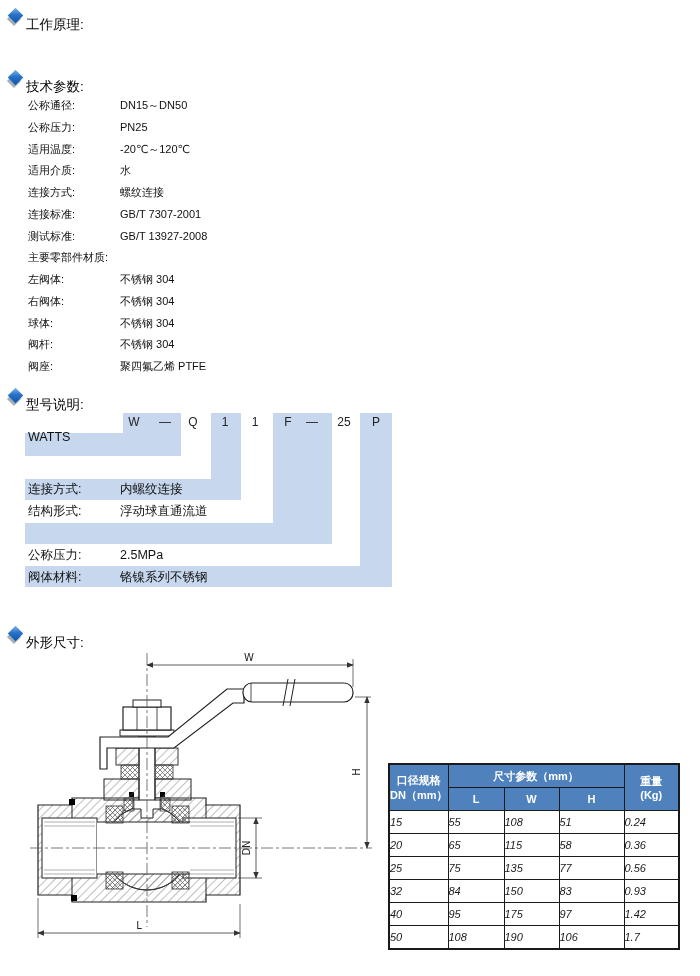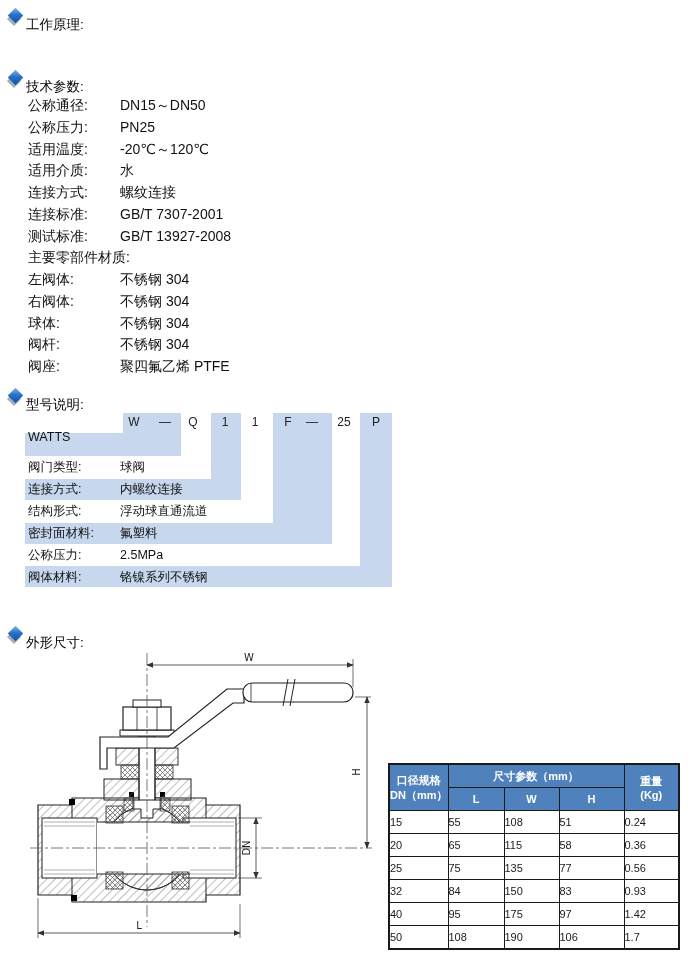--- a/index.html
+++ b/index.html
@@ -8,34 +8,34 @@
   
   .sec-heading{position:absolute;left:0;height:20px;}
   .h-text{position:absolute;left:26px;top:8px;font-size:13.5px;font-weight:normal;color:#000;white-space:nowrap;}
   .diamond{position:absolute;left:8px;top:1px;width:17px;height:17px;}
   .d-sh{position:absolute;left:1px;top:5px;width:10px;height:10px;transform:rotate(45deg);background:#a8adb3;}
   .d-face{position:absolute;left:2px;top:1px;width:11px;height:11px;transform:rotate(45deg);
           background:linear-gradient(135deg,#7db6ea 0%,#2a72c8 45%,#0c55ad 100%);}
   .body-text{position:absolute;left:38px;top:30px;width:630px;font-size:12.5px;line-height:17px;color:#111;}
   
   .params{position:absolute;left:0;top:95px;width:420px;}
-  .prow{position:absolute;left:28px;width:380px;height:20px;font-size:14px;line-height:20px;white-space:nowrap;}
+  .prow{position:absolute;left:28px;width:380px;height:20px;font-size:11px;line-height:20px;white-space:nowrap;}
   .pvalue{position:absolute;left:92px;top:0;white-space:nowrap;}
   
   .model{position:absolute;left:0;top:410px;width:400px;height:182px;}
   .mshade{position:absolute;background:#c6d7ee;}
   .mcode{position:absolute;top:4px;width:26px;height:16px;line-height:16px;font-size:12px;text-align:center;color:#222;}
   .mrow{position:absolute;left:28px;width:360px;height:20px;font-size:12.5px;line-height:20px;white-space:nowrap;}
   .mvalue{position:absolute;left:92px;top:0;white-space:nowrap;}
   
   .dim-table{position:absolute;left:388px;top:763px;border-collapse:collapse;table-layout:fixed;
              border:2px solid #1a1a1a;font-size:11px;}
   .dim-table th,.dim-table td{border:1px solid #1a1a1a;vertical-align:middle;padding:0;}
   .dim-table th{background:#4f81bd;color:#ffffff;font-weight:bold;height:22px;}
-  .dim-table td{height:22px;color:#1a1a1a;background:#fff;}
+  .dim-table td{height:22px;color:#1a1a1a;background:#fff;font-style:italic;}
   
   .drawing{position:absolute;left:0;top:645px;width:400px;height:331px;}
   svg text{font-family:"DejaVu Sans","Liberation Sans",sans-serif;font-size:10px;fill:#222;}
 </style>
 </head>
 <body>
 
 <div class="page">
 
   <div class="sec-heading" style="top:8px;">
@@ -91,24 +91,22 @@
     <div class="mcode" style="left:152px;">—</div>
     <div class="mcode" style="left:180px;">Q</div>
     <div class="mcode" style="left:212px;">1</div>
     <div class="mcode" style="left:242px;">1</div>
     <div class="mcode" style="left:275px;">F</div>
     <div class="mcode" style="left:299px;">—</div>
     <div class="mcode" style="left:331px;">25</div>
     <div class="mcode" style="left:363px;">P</div>
 
     <div class="mrow" style="top:17px"><span>WATTS</span><span class="mvalue"></span></div>
-    <div class="mrow" style="top:47px"><span>阀门类型:</span><span class="mvalue">球阀</span></div>
     <div class="mrow" style="top:69px"><span>连接方式:</span><span class="mvalue">内螺纹连接</span></div>
     <div class="mrow" style="top:91px"><span>结构形式:</span><span class="mvalue">浮动球直通流道</span></div>
-    <div class="mrow" style="top:113px"><span>密封面材料:</span><span class="mvalue">氟塑料</span></div>
     <div class="mrow" style="top:135px"><span>公称压力:</span><span class="mvalue">2.5MPa</span></div>
     <div class="mrow" style="top:157px"><span>阀体材料:</span><span class="mvalue">铬镍系列不锈钢</span></div>
   </div>
 
   <div class="sec-heading" style="top:626px;">
     <span class="diamond">
         <i class="d-sh"></i>
         <i class="d-face"></i>
       </span>
     <span class="h-text">外形尺寸:</span>

